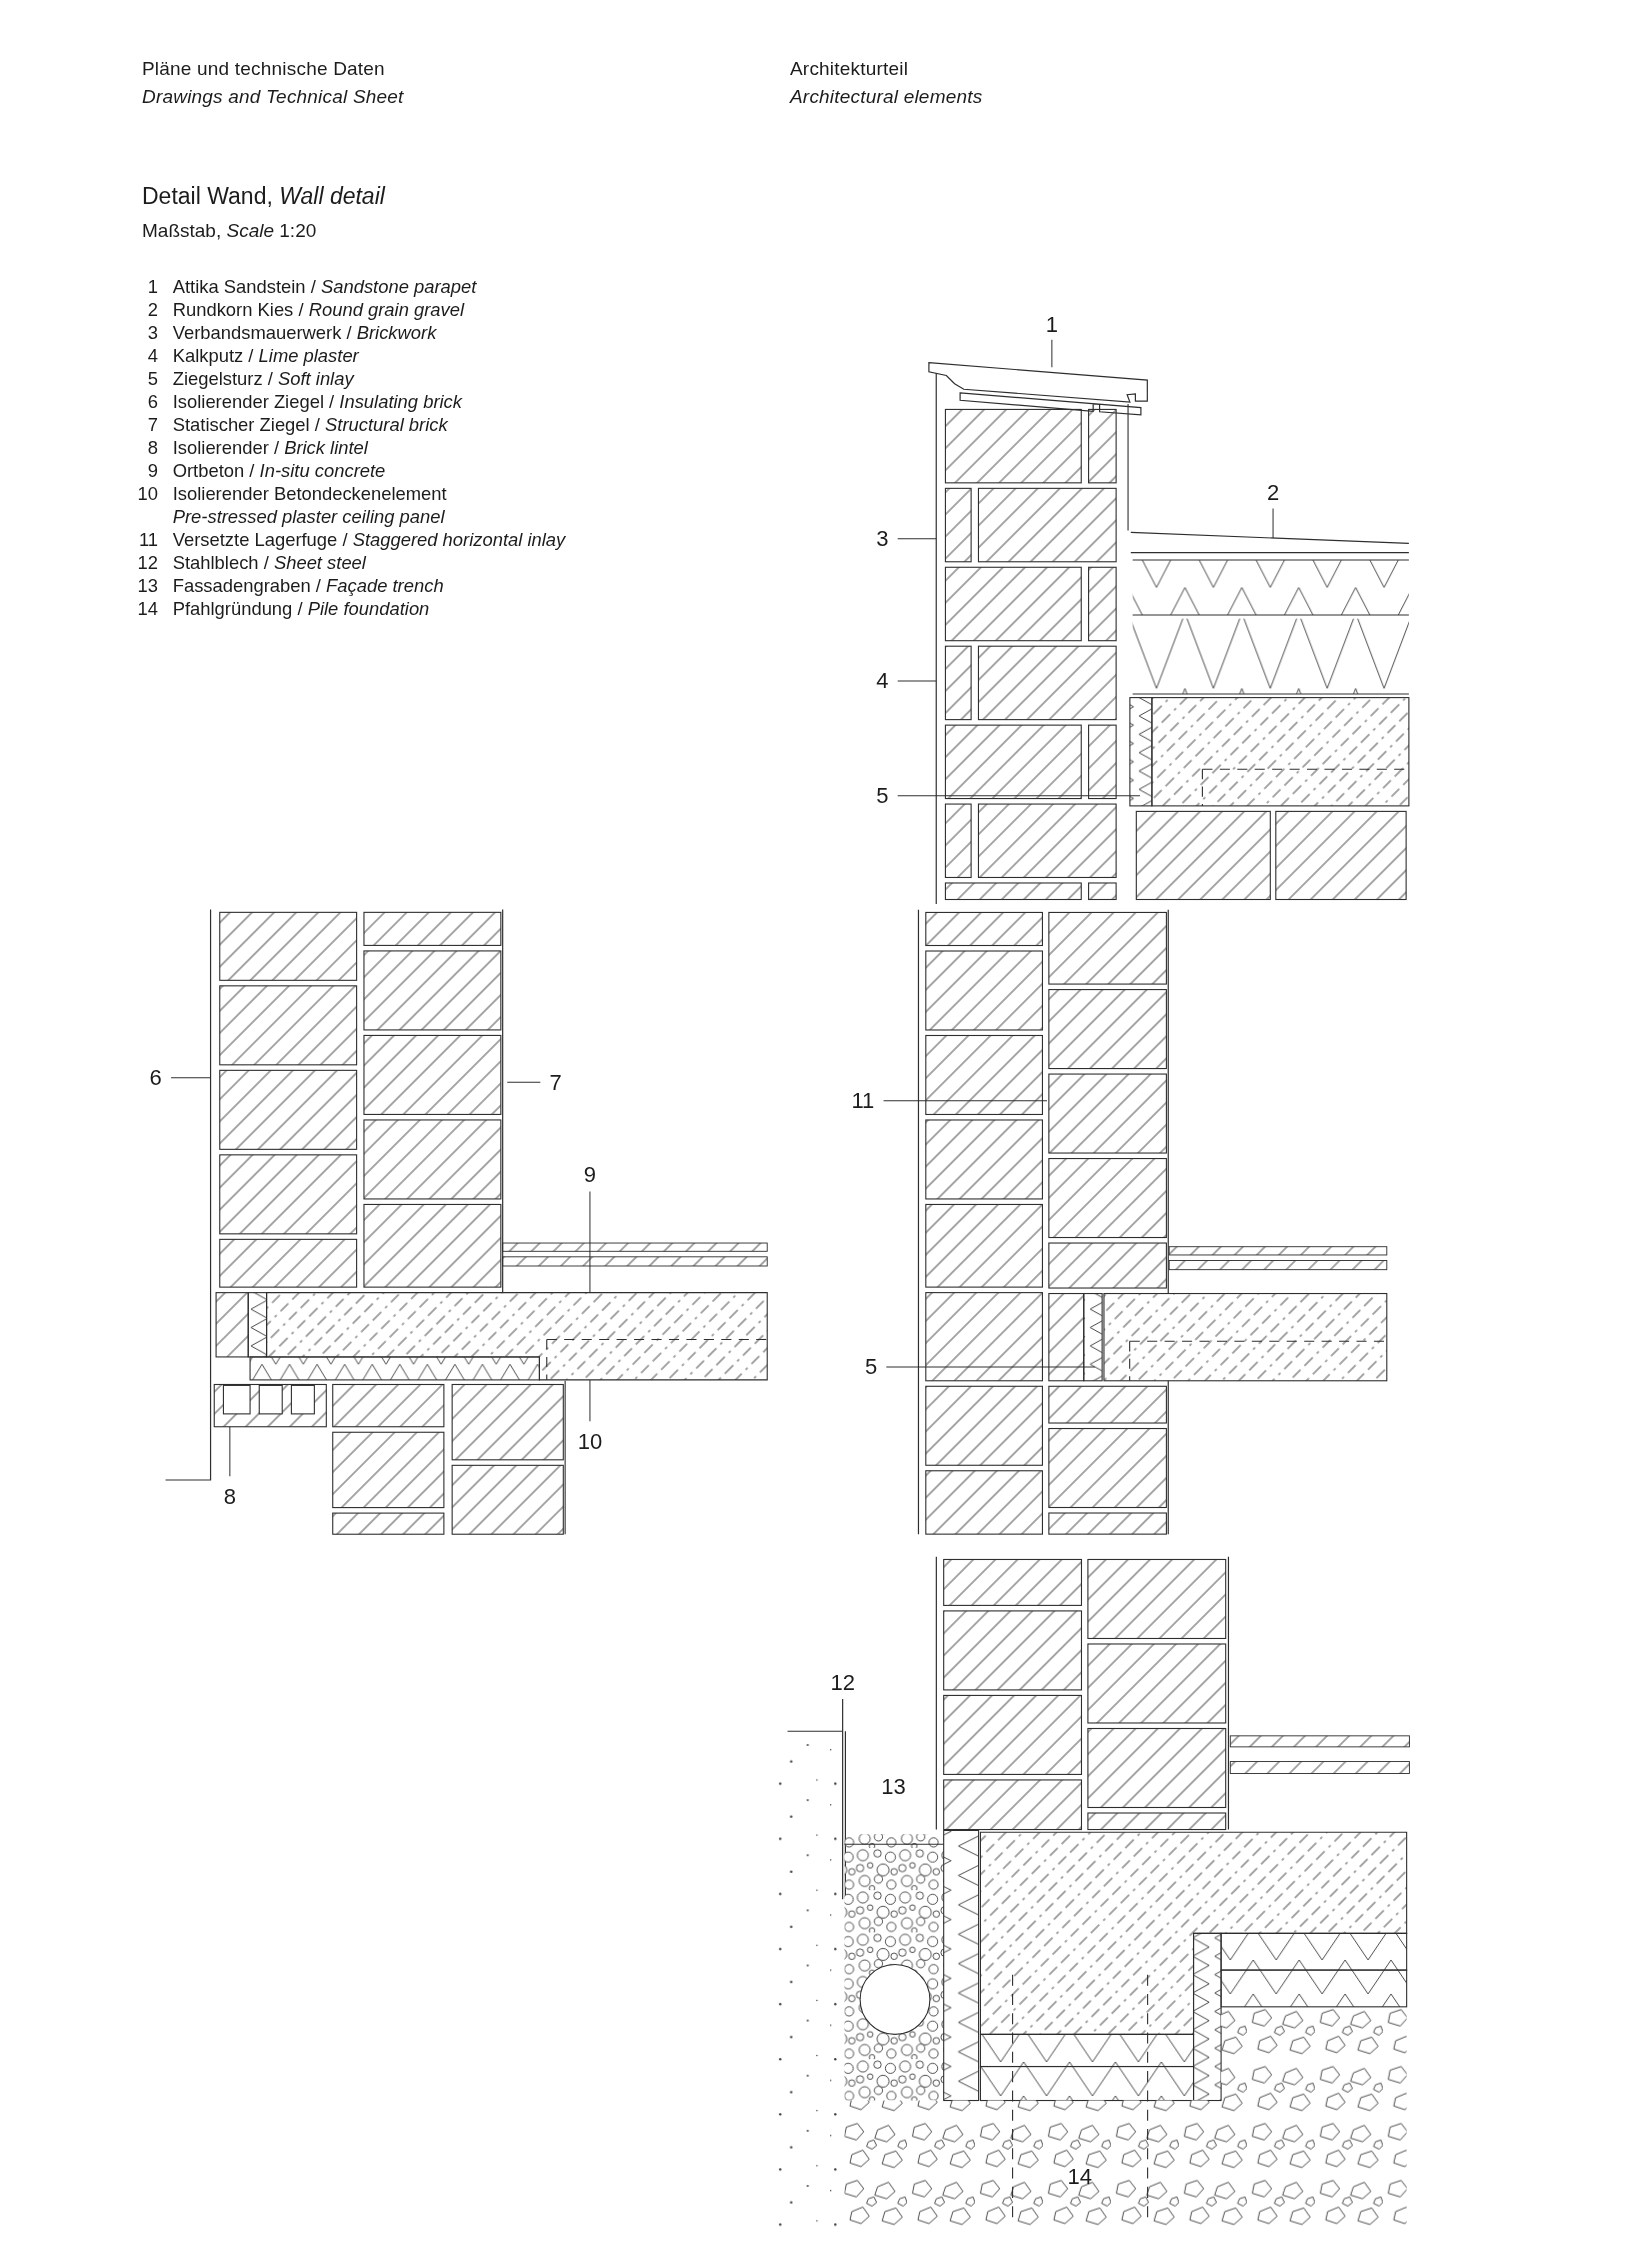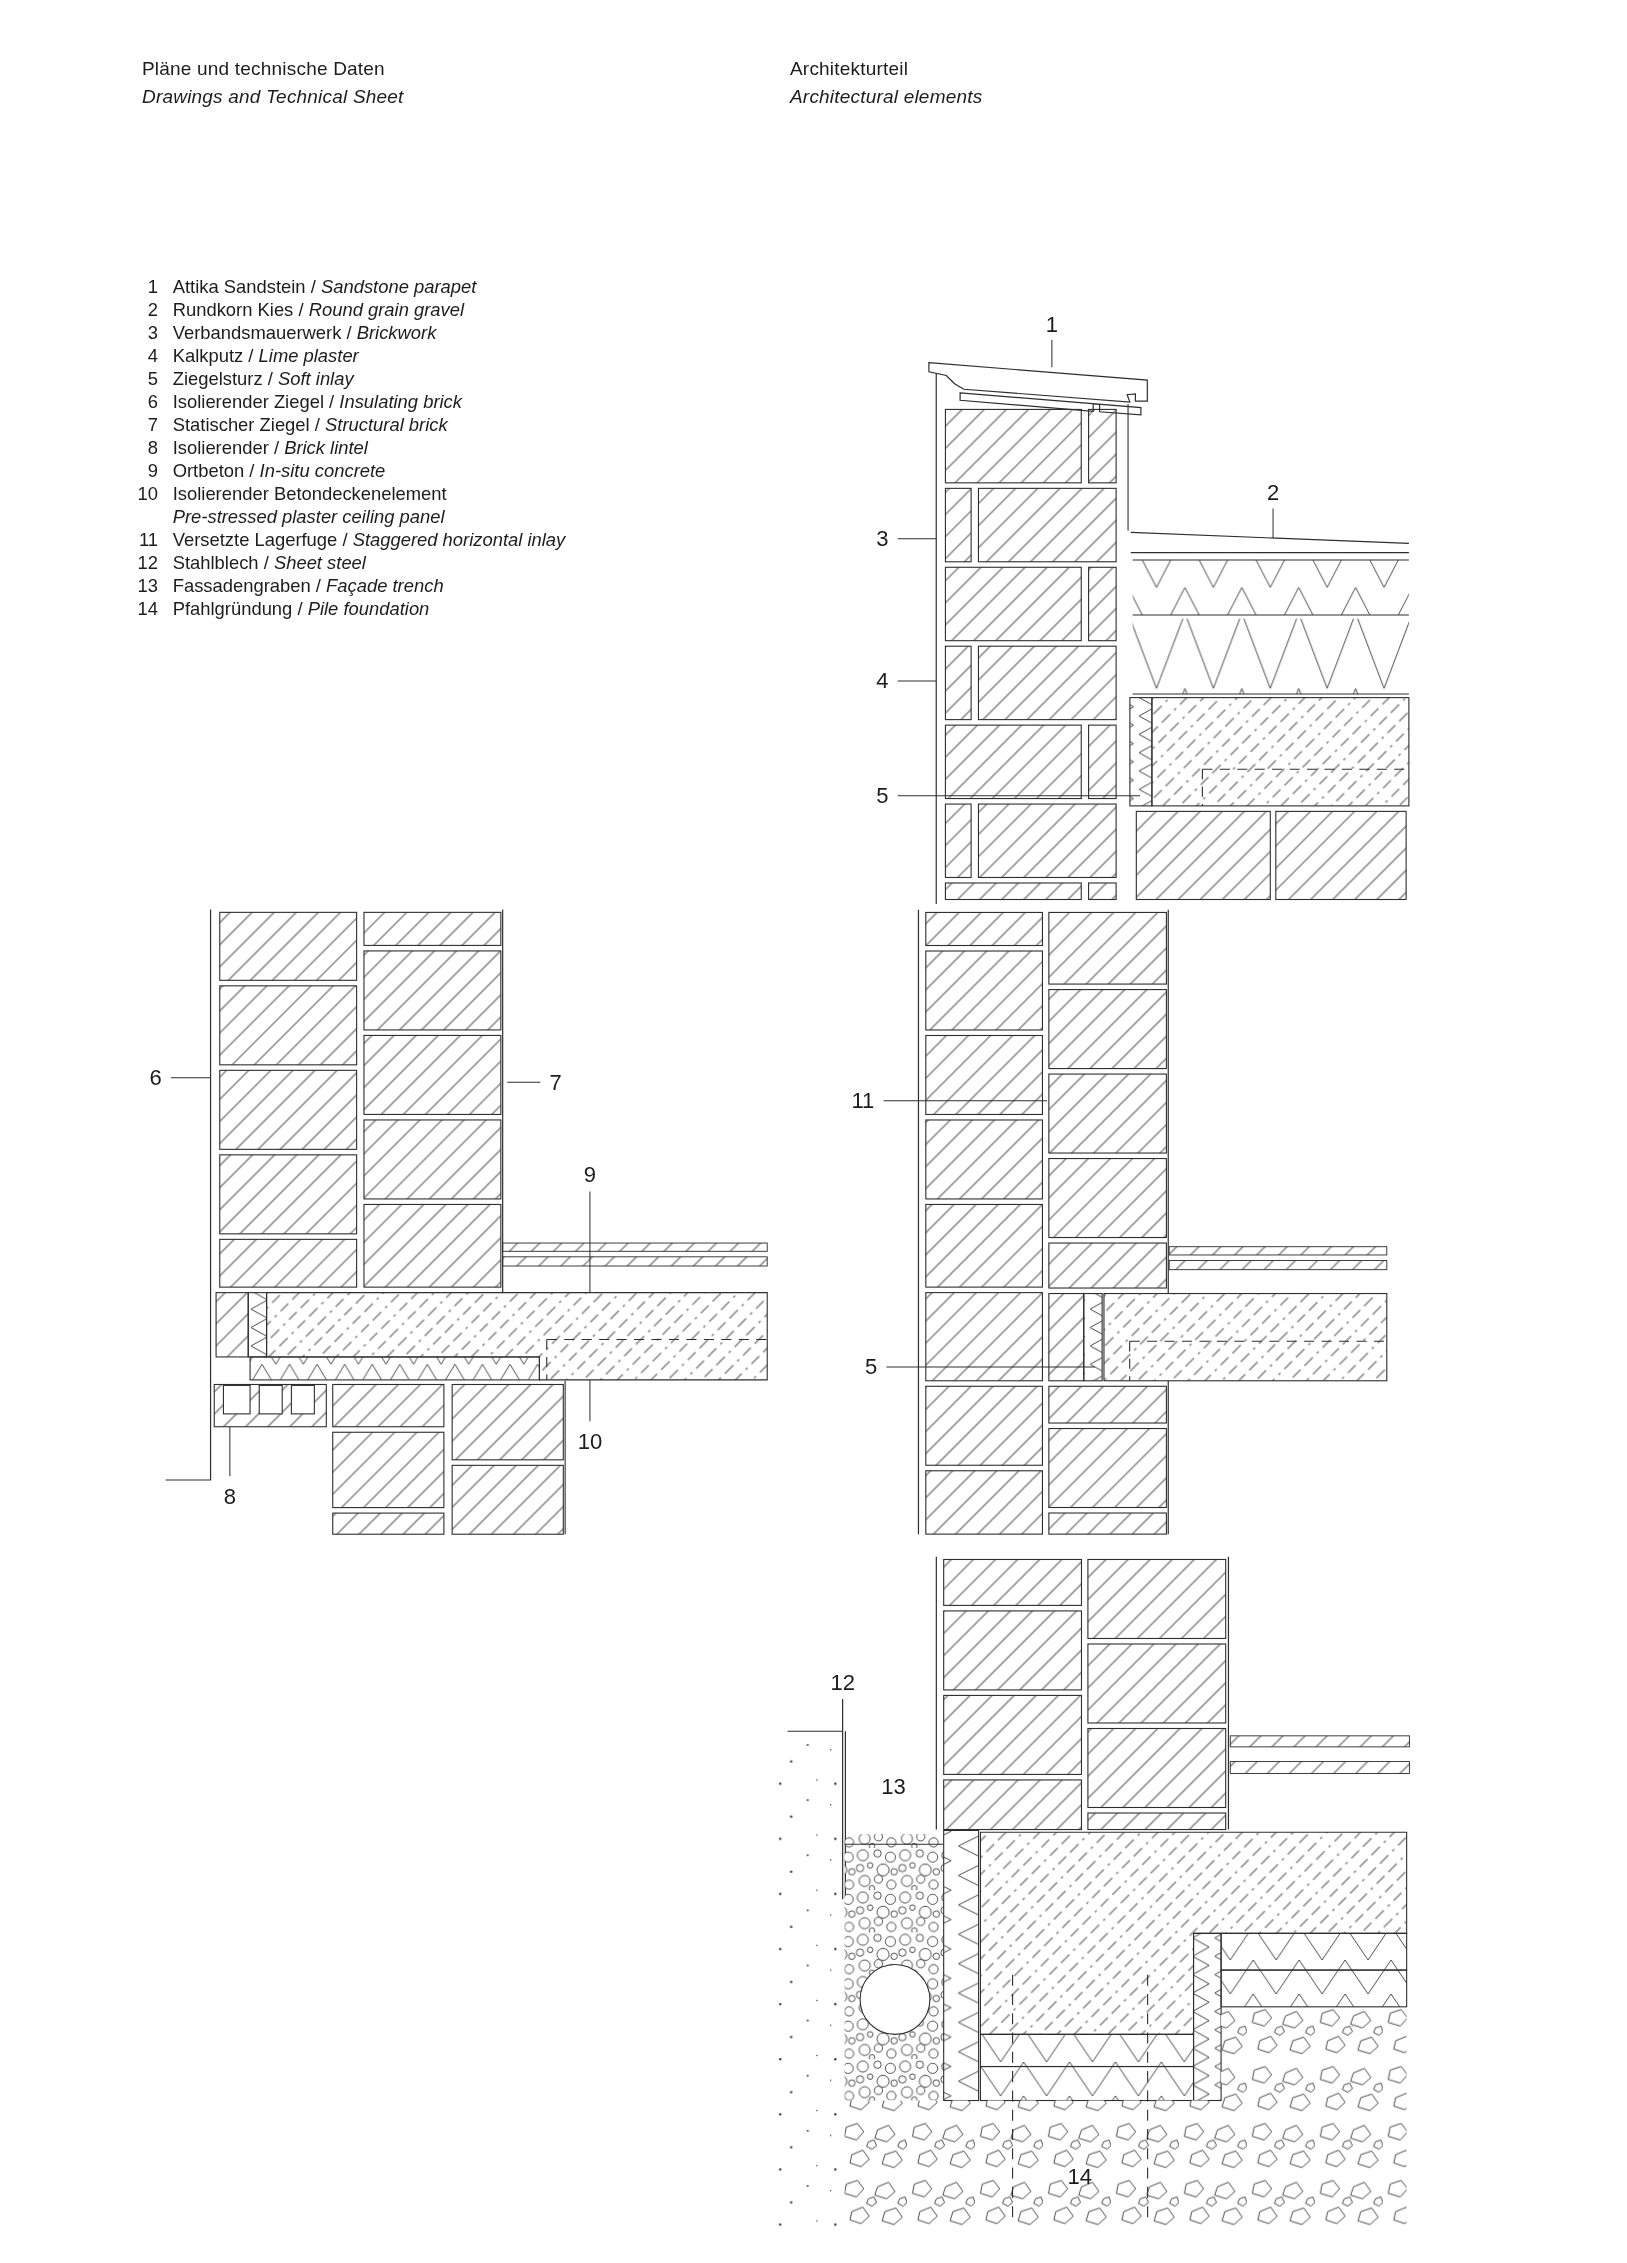--- a/index.html
+++ b/index.html
@@ -26,20 +26,24 @@
 
   <div class="hdr" style="left:142px;top:55px;">
     <div>Pläne und technische Daten</div>
     <div class="it">Drawings and Technical Sheet</div>
   </div>
   <div class="hdr" style="left:790px;top:55px;">
     <div>Architekturteil</div>
     <div class="it">Architectural elements</div>
   </div>
 
+  <div class="titleblock">
+    <div class="t1"><span>Detail Wand,</span> <i>Wall detail</i></div>
+    <div class="t2"><span>Maßstab,</span> <i>Scale</i> <span>1:20</span></div>
+  </div>
 
   <div class="legend">
     <div class="li">
         <span class="num">1</span>
         <span class="txt"><span>Attika Sandstein</span><span> / </span><i>Sandstone parapet</i></span>
       </div>
     <div class="li">
         <span class="num">2</span>
         <span class="txt"><span>Rundkorn Kies</span><span> / </span><i>Round grain gravel</i></span>
       </div>

